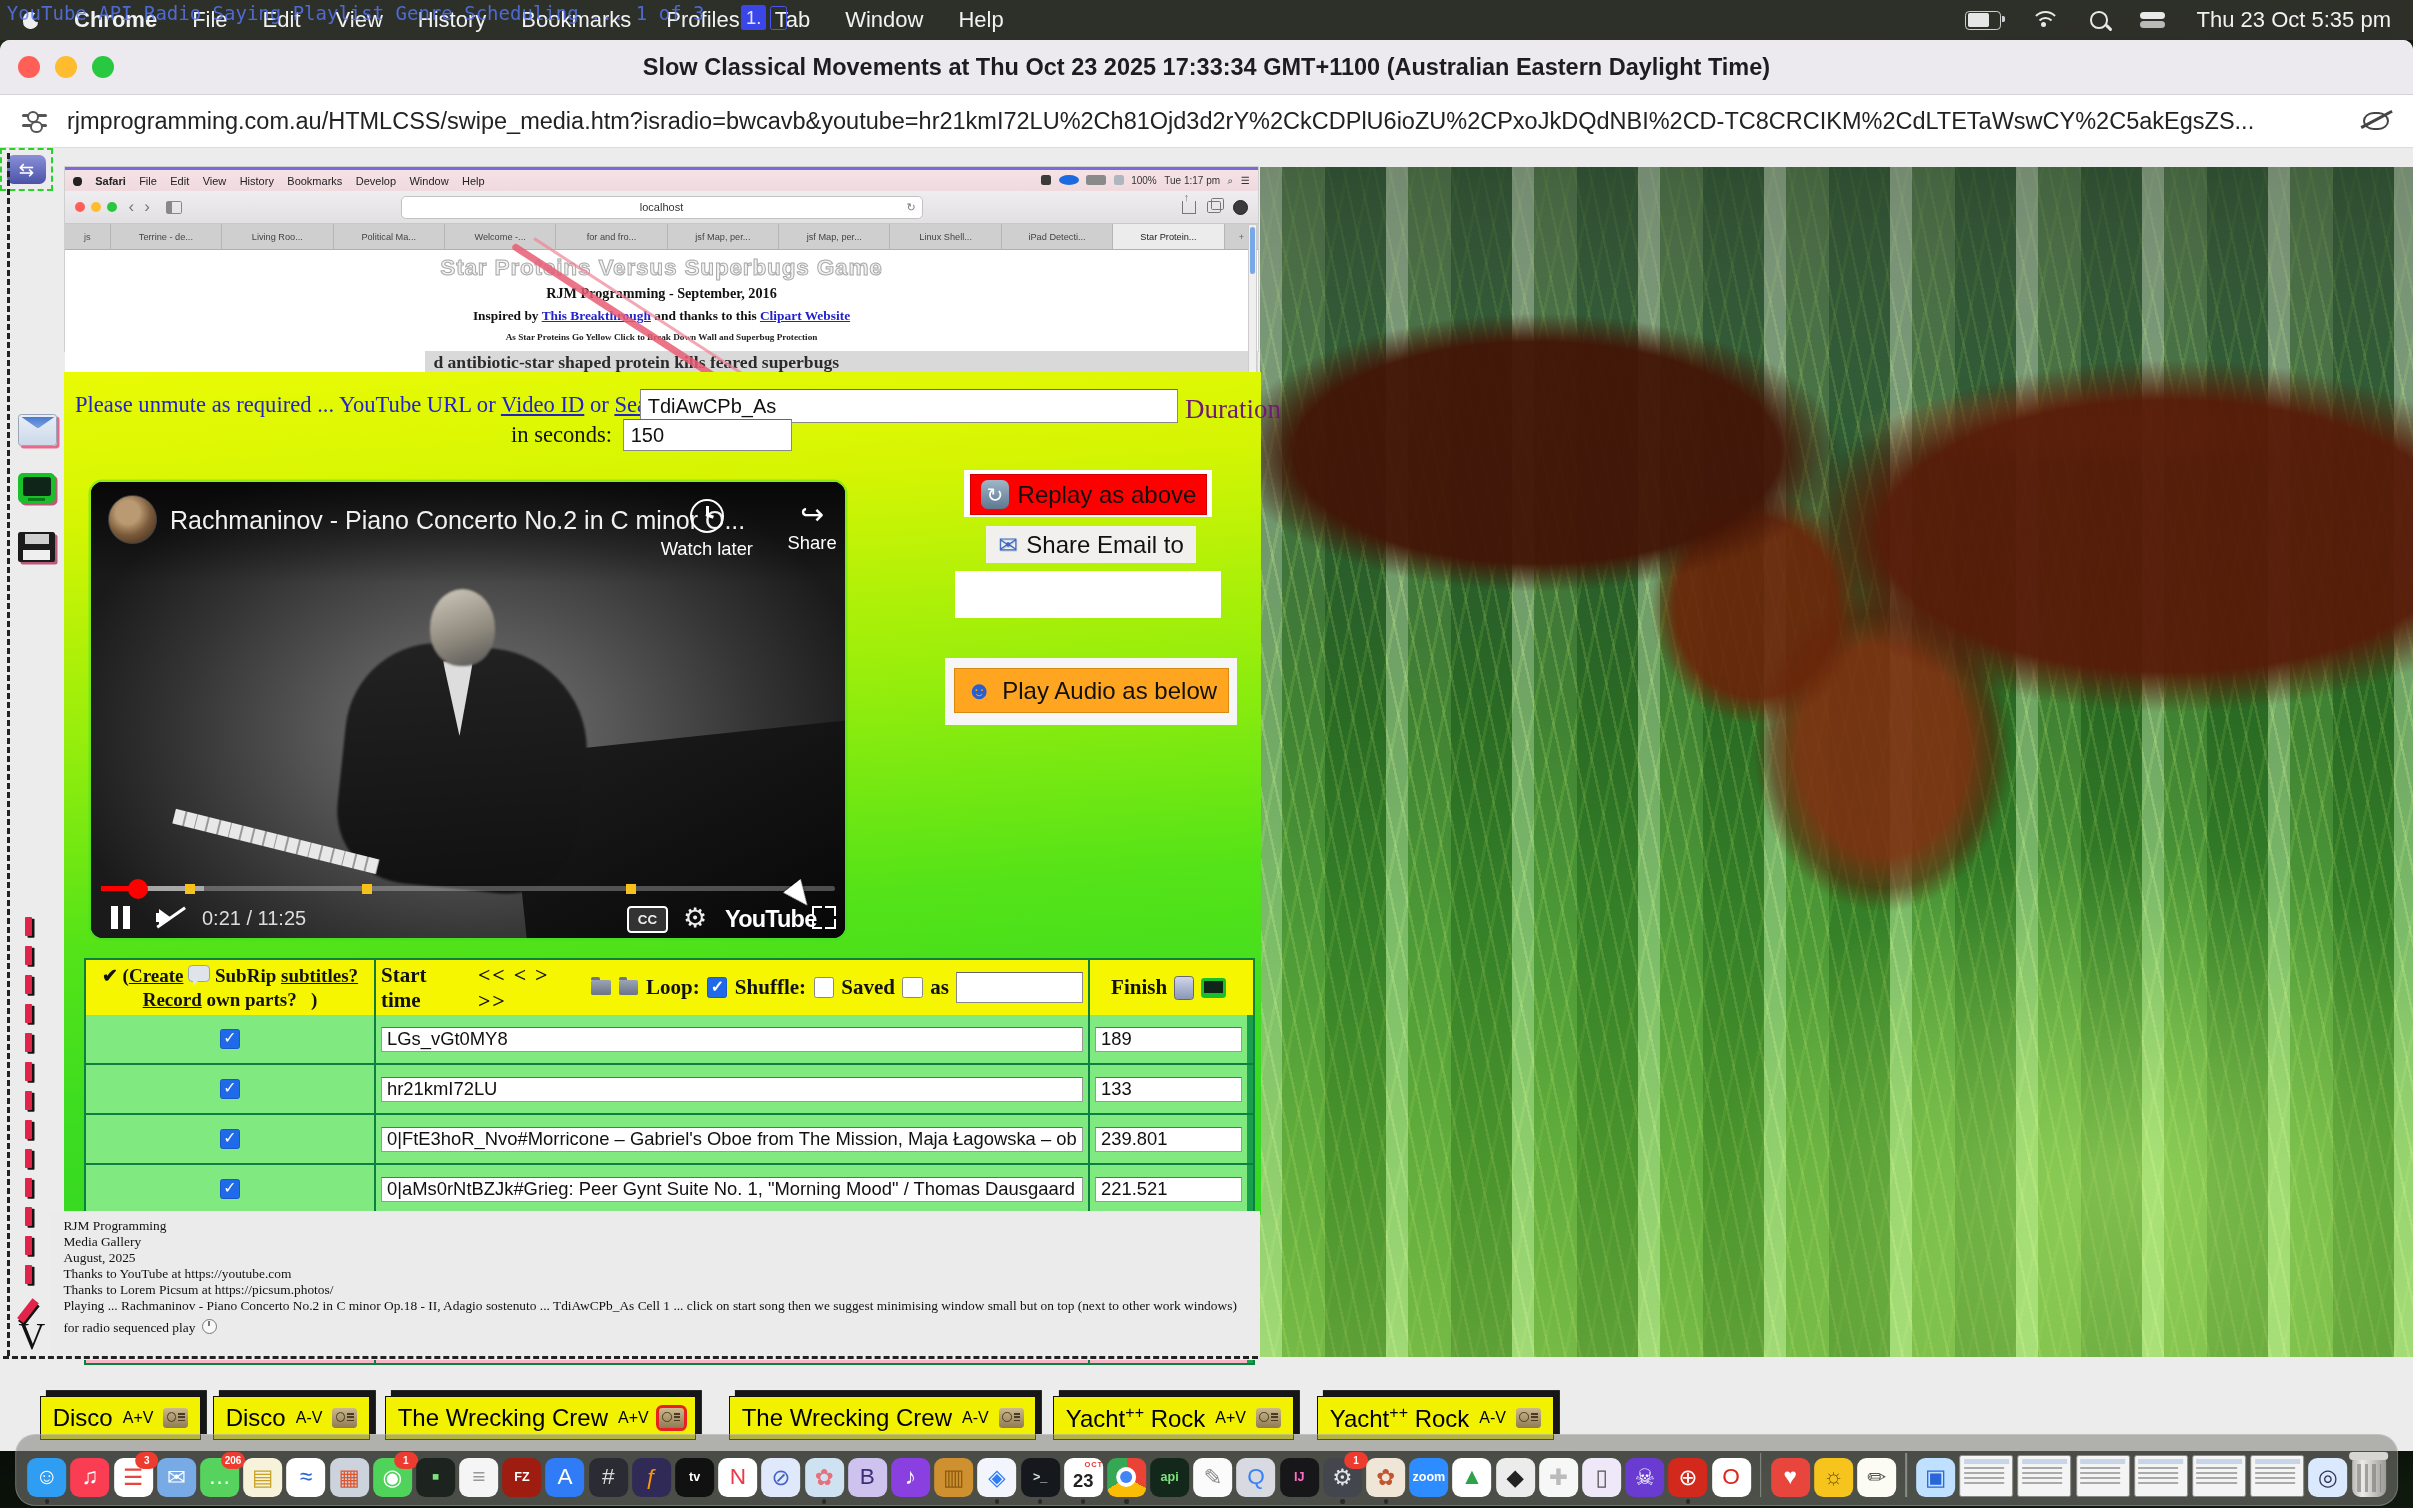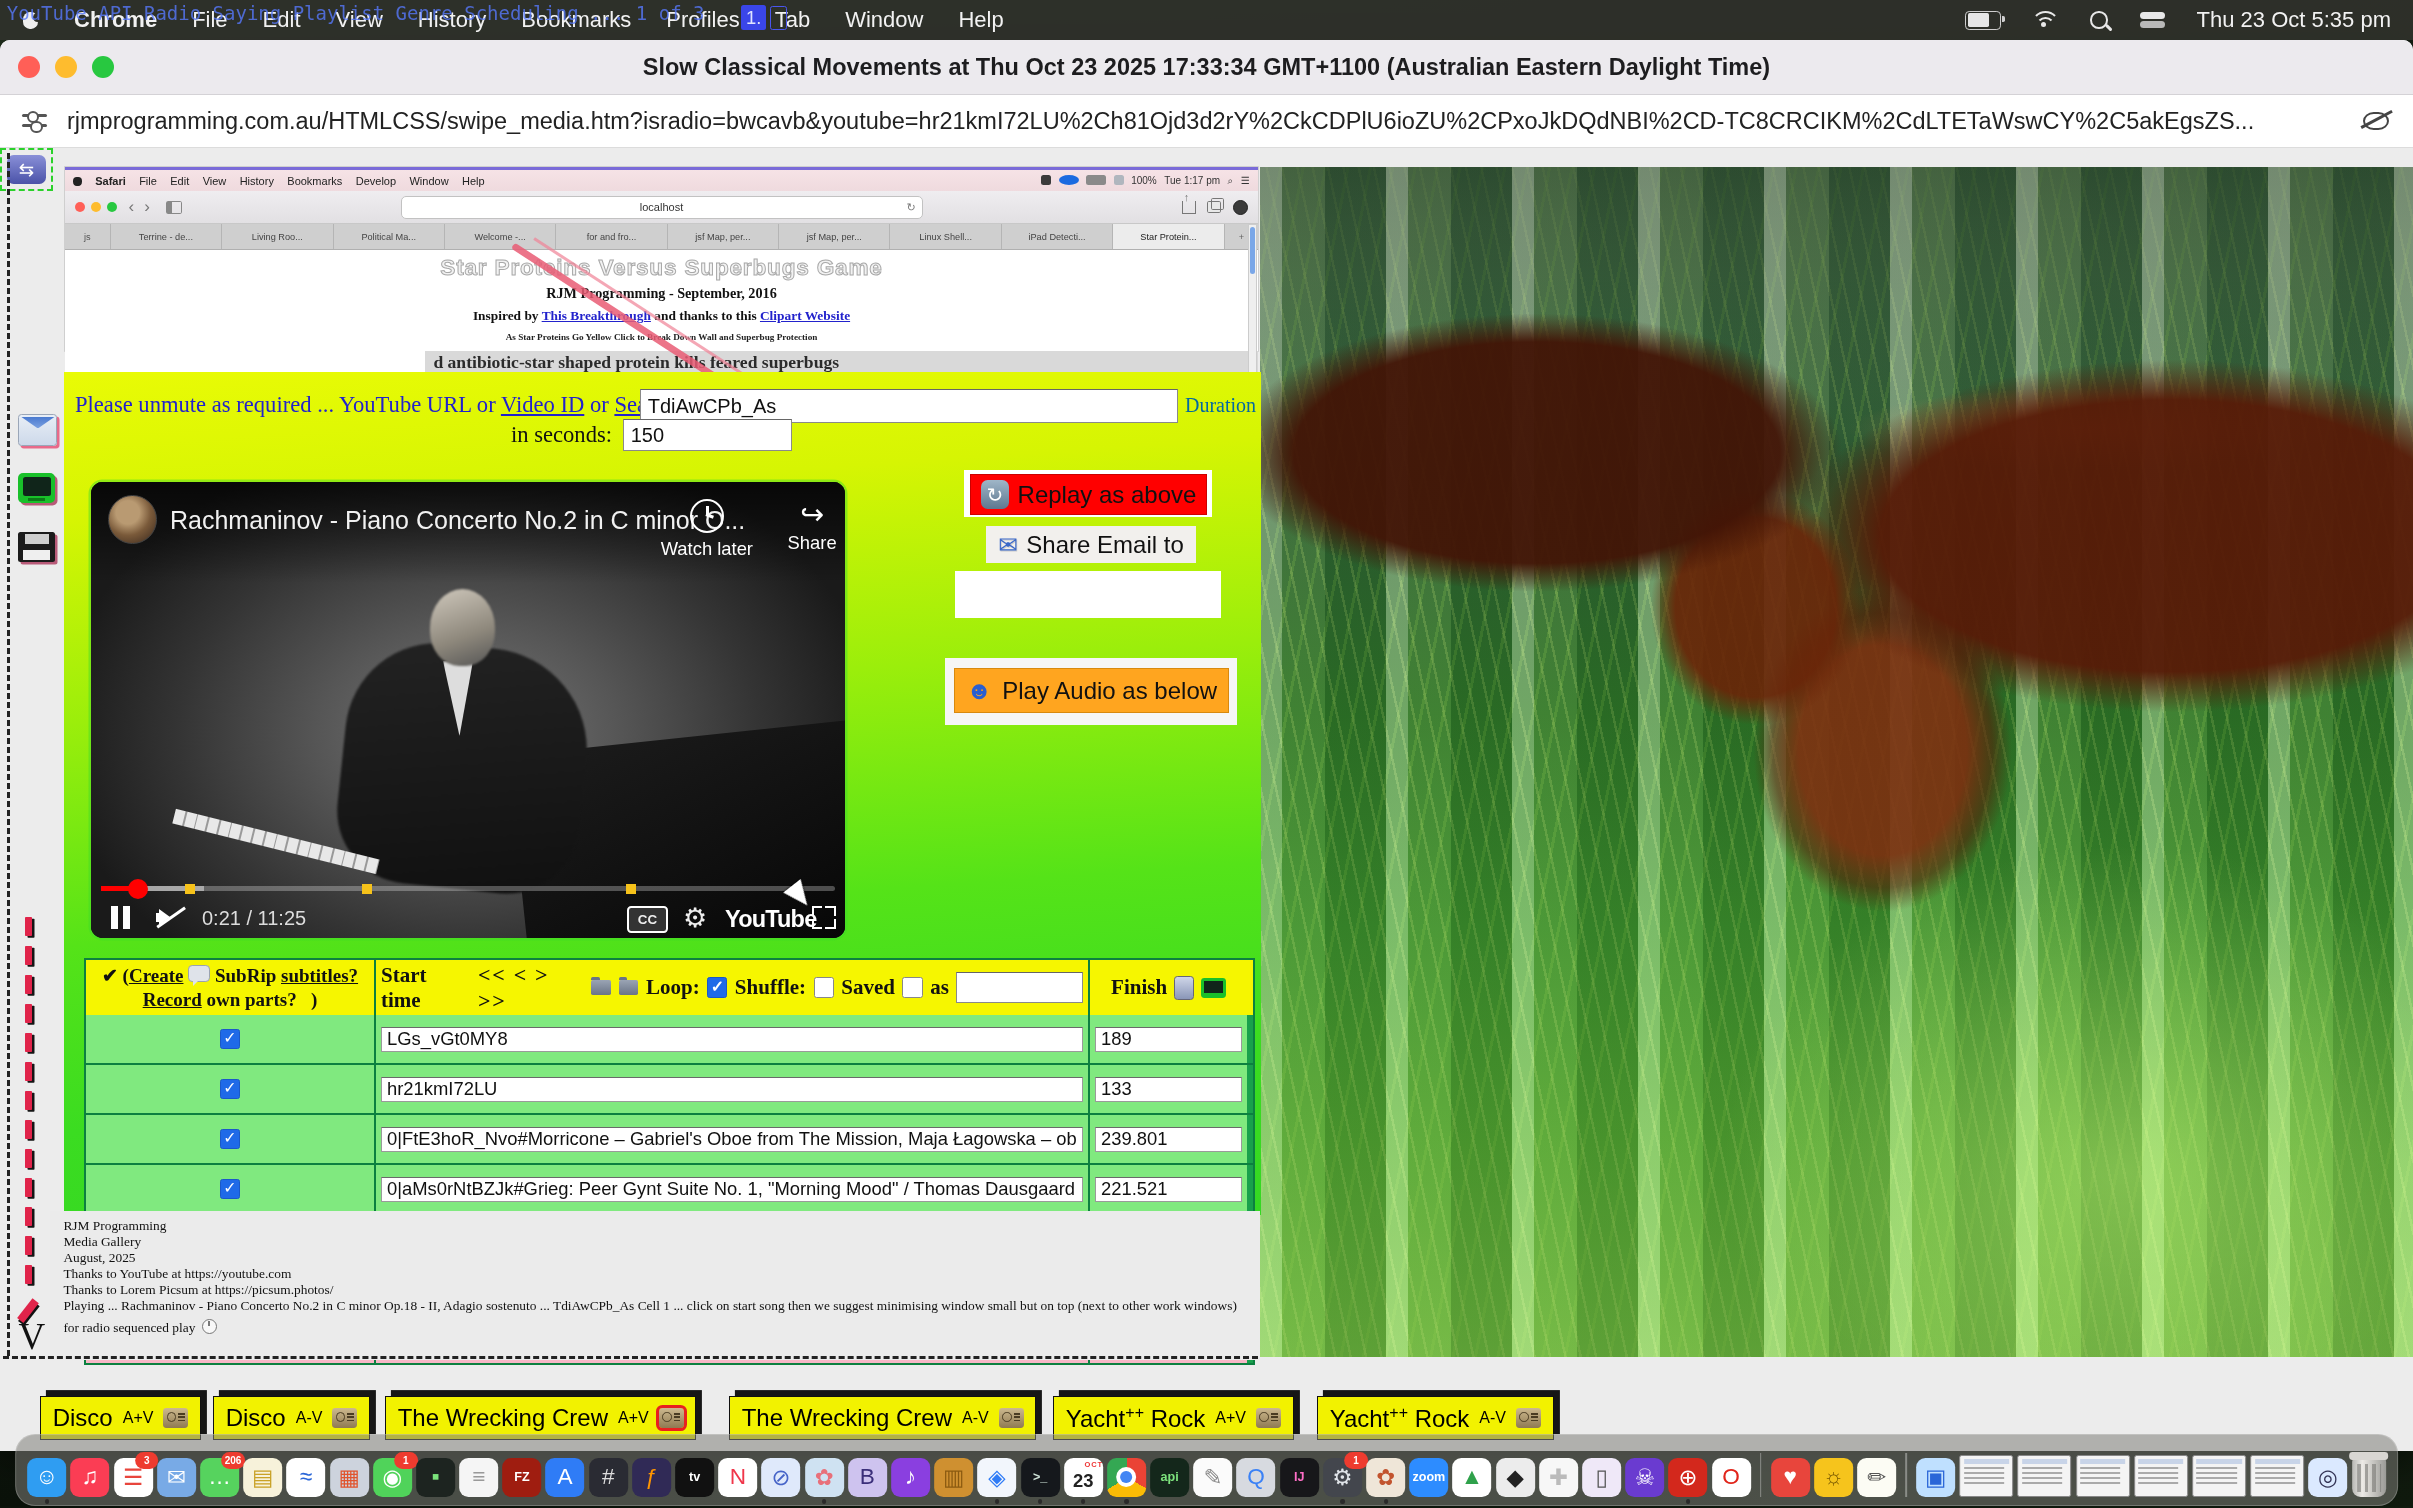--- a/index.html
+++ b/index.html
@@ -144,21 +144,21 @@
       linear-gradient(180deg,#74936a 0%,#4a764b 13%,#2e5d33 26%,#2e7a22 46%,#3f9a28 64%,#5ab42e 82%,#79c83d 100%)}
   .photo::after{content:"";position:absolute;right:-10%;bottom:-12%;width:70%;height:55%;
       background:radial-gradient(closest-side, rgba(210,255,130,.4), transparent)}
 
   
   .panel{position:absolute;left:64px;top:224px;width:1197px;height:843px;z-index:2;
          background:linear-gradient(176deg,#e9fb05 0%,#d6f503 16%,#9bee0b 38%,#55e318 62%,#3bdc21 82%,#35d823 100%)}
 
   .um1{position:absolute;left:75px;top:244px;font-size:22.6px;color:#2222cc;z-index:4;white-space:nowrap}
   .um1 a{color:#2222cc;text-decoration:underline}
-  .um-dur{position:absolute;left:1185px;top:246px;font-size:20px;color:#0369a1;z-index:4}
+  .um-dur{position:absolute;left:1185px;top:246px;font-size:27px;color:#701a75;z-index:4}
   .um2l{position:absolute;left:511px;top:274px;font-size:22.6px;color:#111;z-index:4}
   .pinput{position:absolute;z-index:4;border:1.7px solid #8a8a8a;border-top-color:#666;background:#fff;
           font-family:"Liberation Sans",sans-serif;font-size:20px;color:#111;padding:0 6.7px;box-sizing:border-box}
   #vidinput{left:640px;top:241px;width:538px;height:34px}
   #durinput{left:623px;top:271px;width:169px;height:32px}
 
   
   .video{position:absolute;left:91px;top:334px;width:754px;height:456px;background:#000;border-radius:11.7px;
          overflow:hidden;z-index:4;box-shadow:0 0 0 2.5px rgba(60,220,40,.45)}
   .stage{position:absolute;inset:0;background:radial-gradient(62% 75% at 50% 55%, #777 0%, #565656 32%, #343434 62%, #1a1a1a 88%)}

